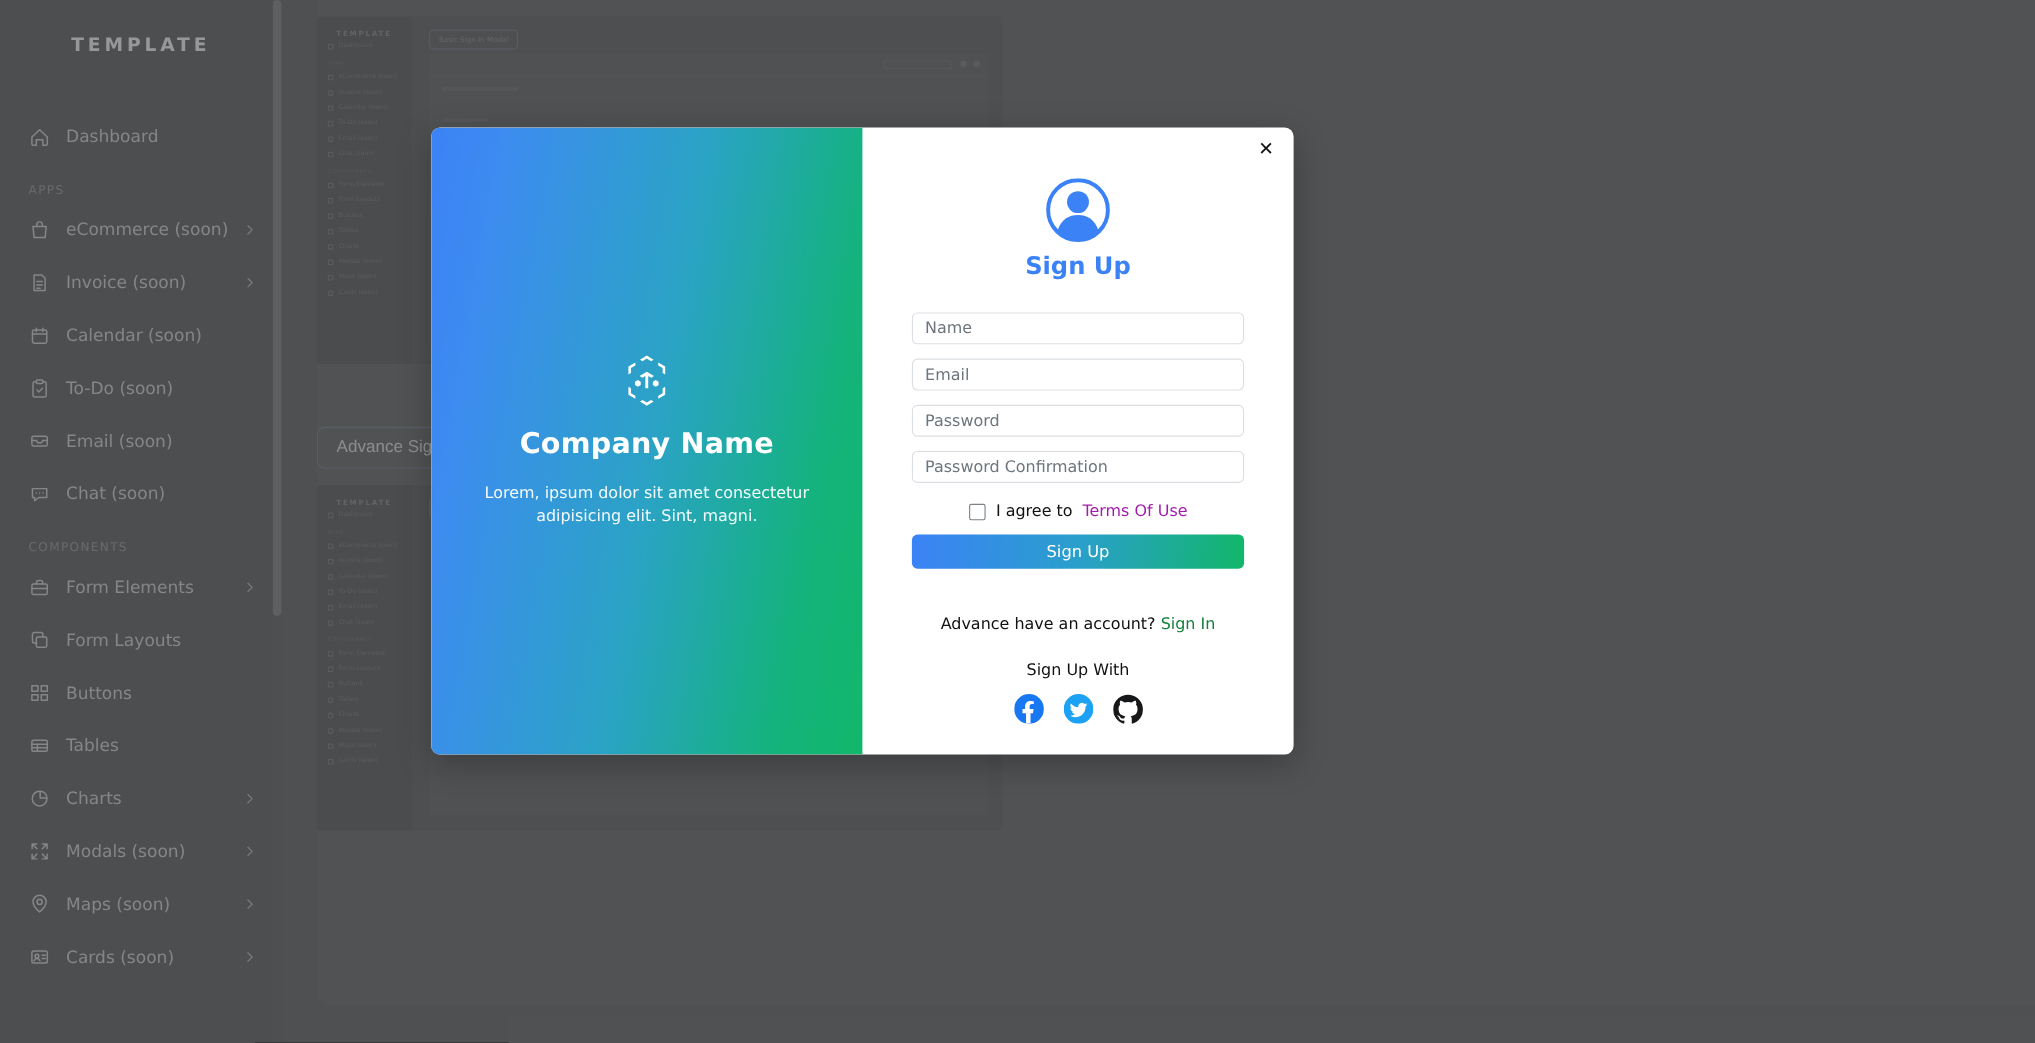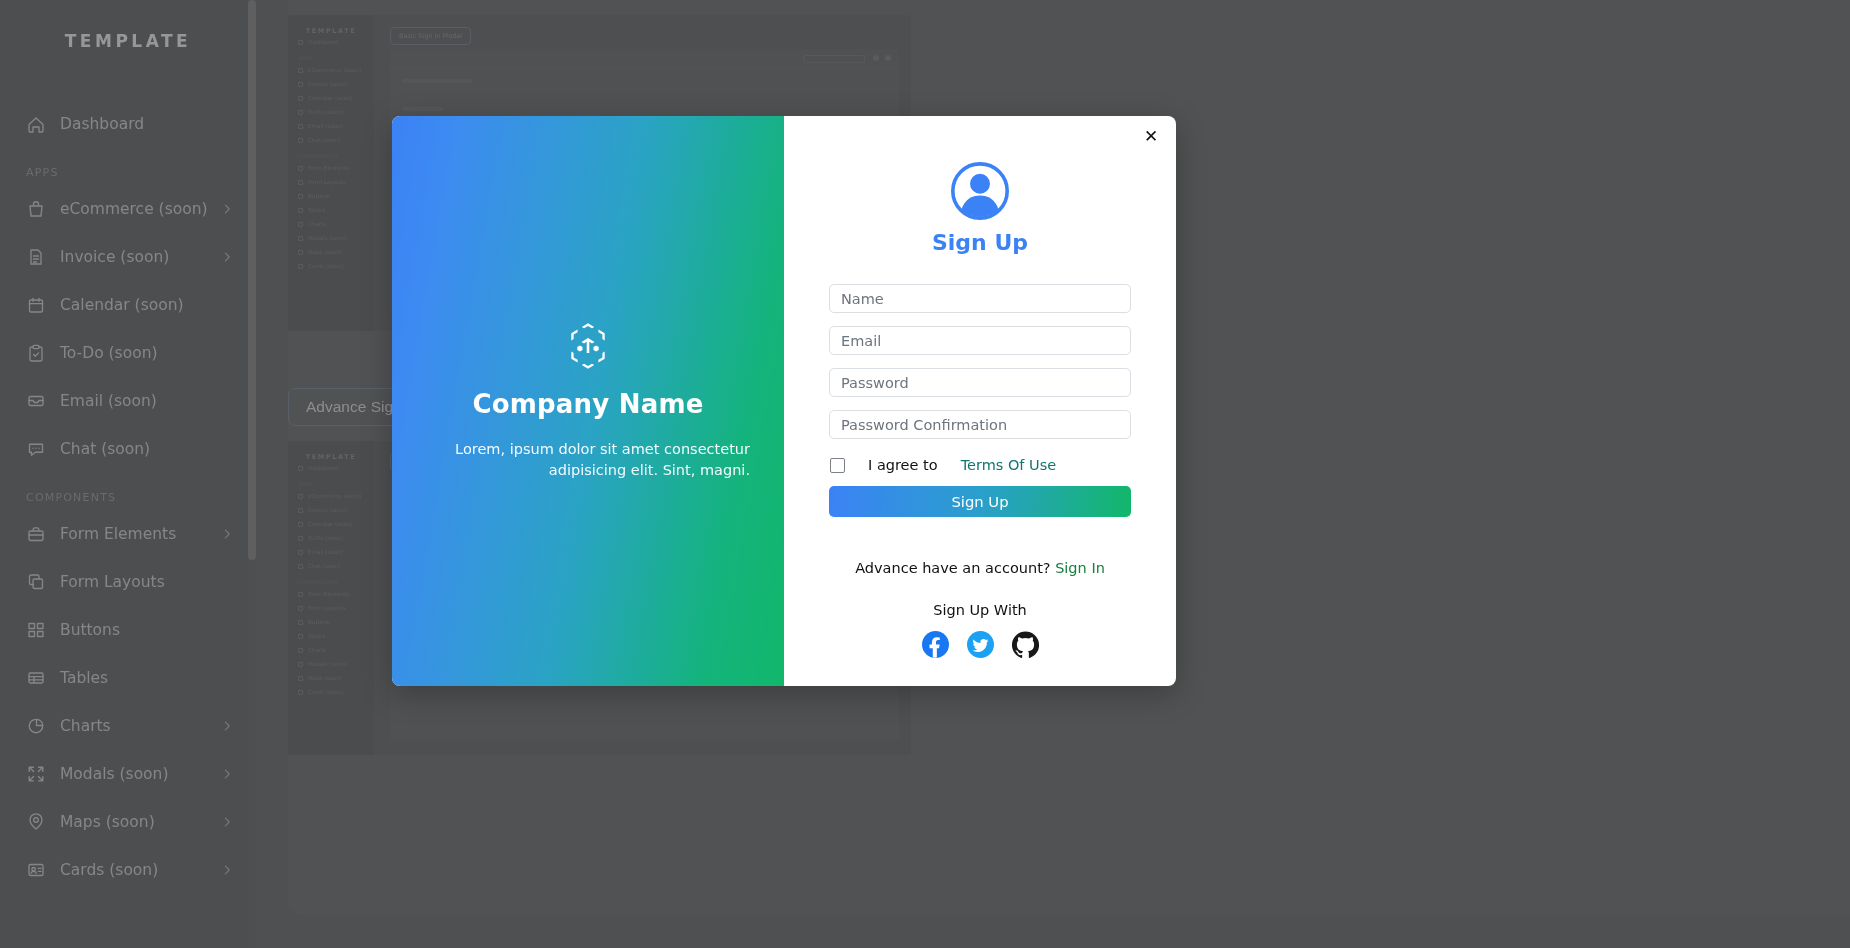--- a/index.html
+++ b/index.html
@@ -153,21 +153,21 @@
     align-items: center; justify-content: center;
     padding: 0 34px;
   }
   #brand-logo { margin-bottom: 18px; }
   #brand-logo svg { display: block; }
   #company-name {
     font-size: 26px; font-weight: 700; letter-spacing: .2px;
     margin-bottom: 20px; text-align: center;
   }
   #company-desc {
-    font-size: 14.5px; line-height: 1.45; text-align: right;
+    font-size: 14.5px; line-height: 1.45; text-align: center;
     color: #f2fbff; max-width: 330px;
   }
 
   #modal-right {
     flex: 1 1 auto; position: relative;
     display: flex; flex-direction: column; align-items: center;
     padding: 38px 45px 0 45px;
   }
   #close-btn {
     position: absolute; right: 12px; top: 7px;
@@ -185,29 +185,29 @@
   .fld {
     width: 100%; height: 29px;
     border: 1px solid #dbdfe3; border-radius: 5px;
     padding: 0 11px; margin-bottom: 13px;
     font-size: 14.5px; color: #222;
     font-family: "DejaVu Sans", "Liberation Sans", sans-serif;
     outline: none; background: #fff;
   }
   .fld::placeholder { color: #6d757d; opacity: 1; }
   #agree-row {
-    display: flex; align-items: center; gap: 23px;
-    margin: 5px 0 13px 1px; font-size: 14.5px; color: #111;
+    display: flex; align-items: center; gap: 9px;
+    margin: 5px 0 13px 1px; font-size: 14.5px; color: #111; justify-content: center;
   }
   #agree-check {
     width: 15px; height: 15px; flex: 0 0 15px;
     border: 1.4px solid #7b8187; border-radius: 2px; background: #fff;
     cursor: pointer; appearance: none; -webkit-appearance: none; margin: 0;
   }
-  #terms-link { color: #0f766e; cursor: pointer; }
+  #terms-link { color: #a21caf; cursor: pointer; }
   #submit-btn {
     width: 100%; height: 31px;
     border: none; border-radius: 5px; cursor: pointer;
     background: linear-gradient(95deg, #3b82f6 0%, #2a9fcc 50%, #12b76a 100%);
     color: #fff; font-size: 14.8px;
     font-family: "DejaVu Sans", "Liberation Sans", sans-serif;
   }
   #already-row {
     margin-top: 43px; font-size: 14.5px; color: #111;
   }

